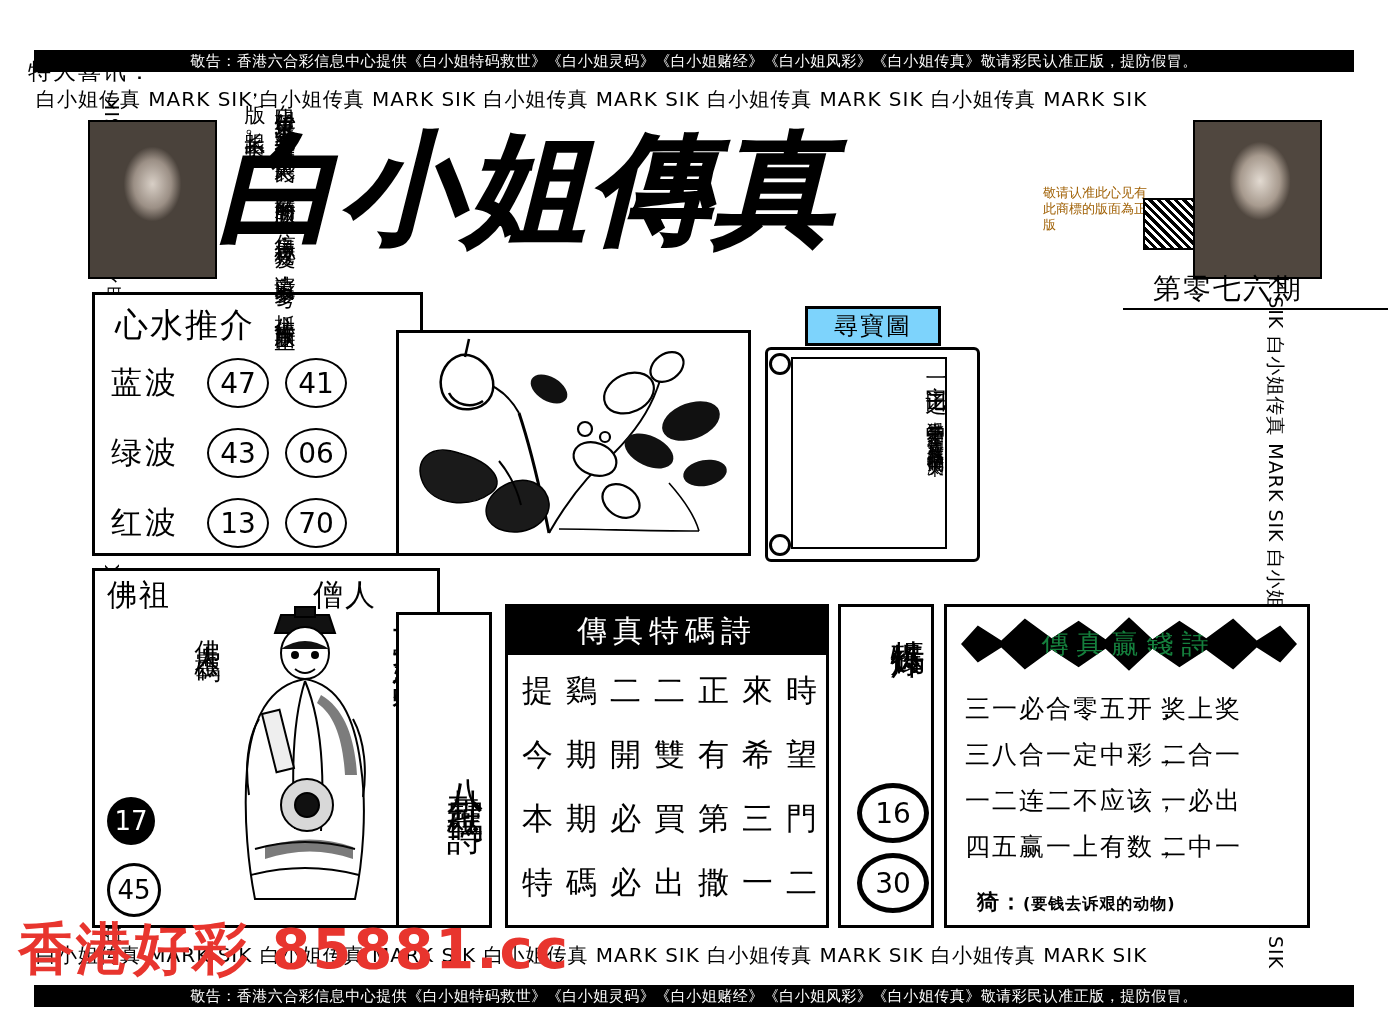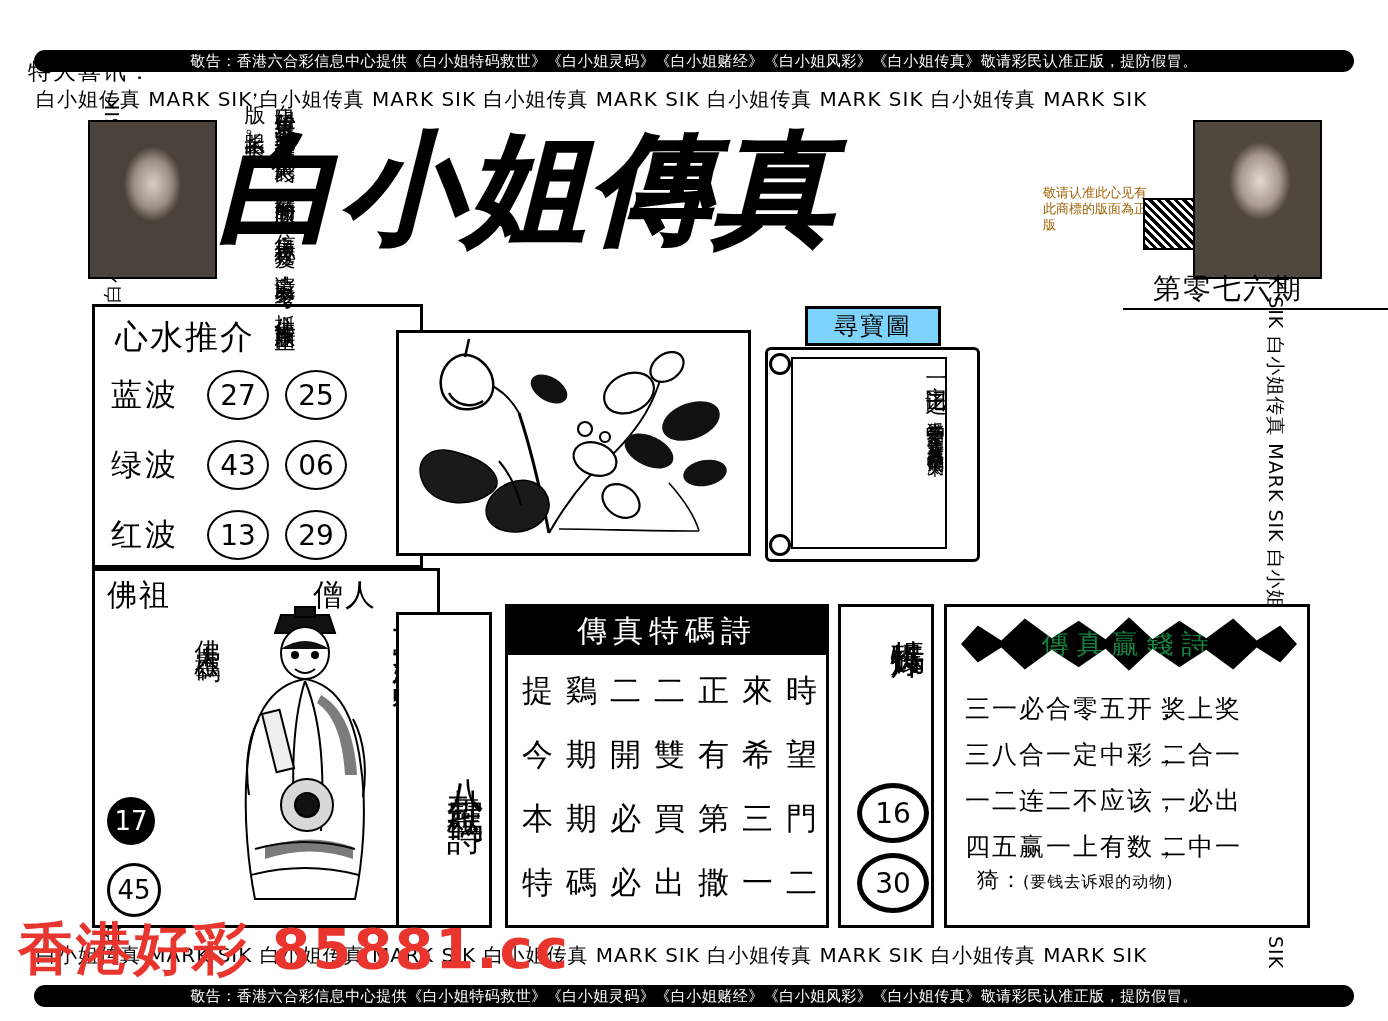--- a/index.html
+++ b/index.html
@@ -4,21 +4,20 @@
 <style>
   html,body{margin:0;padding:0;background:#fff;}
   body{width:1388px;height:1021px;position:relative;font-family:"DejaVu Sans","Liberation Sans",sans-serif;color:#000;overflow:hidden;}
   .page{position:absolute;inset:0;background:#fff;}
 
   
   .disclaimer{
     position:absolute;left:34px;width:1320px;height:22px;background:#000;color:#fff;
     font-size:15px;line-height:22px;text-align:center;letter-spacing:.5px;white-space:nowrap;
     font-family:"DejaVu Sans",sans-serif;
-    border-radius:11px;
   }
   .disclaimer.top{top:50px;}
   .disclaimer.bottom{top:985px;}
 
   
   .strip{
     position:absolute;white-space:nowrap;font-size:20px;line-height:30px;letter-spacing:1px;
     font-family:"DejaVu Sans",sans-serif;
   }
   .strip.top{left:36px;top:84px;width:1320px;}
@@ -53,21 +52,21 @@
   .stampnote{position:absolute;left:955px;top:65px;width:110px;font-size:13px;line-height:16px;color:#a16207;}
   .stampbox{position:absolute;left:1055px;top:78px;width:48px;height:48px;border:2px solid #000;
     background:repeating-linear-gradient(45deg,#000 0 3px,#fff 3px 6px);}
   .issue{position:absolute;left:1065px;top:150px;font-size:28px;letter-spacing:2px;white-space:nowrap;}
   .issue-rule{position:absolute;left:1035px;top:188px;width:268px;height:2px;background:#000;}
 
   
   .box{position:absolute;border:3px solid #000;box-sizing:border-box;background:#fff;}
 
   
-  #b-xinshui{left:92px;top:292px;width:331px;height:264px;margin-top:12px;}
+  #b-xinshui{left:92px;top:292px;width:331px;height:264px;}
   .xs-title{position:absolute;left:20px;top:8px;font-size:33px;letter-spacing:2px;white-space:nowrap;}
   .wave-row{position:absolute;left:16px;width:266px;height:52px;display:flex;align-items:center;}
   .wave-label{width:96px;font-size:31px;letter-spacing:3px;}
   .ball{width:58px;height:46px;border:2.5px solid #000;border-radius:50%;
     display:flex;align-items:center;justify-content:center;font-size:28px;margin-right:16px;
     font-family:"DejaVu Sans",sans-serif;}
 
   
   #b-flower{left:396px;top:330px;width:355px;height:226px;border-width:3px;}
   .flower-canvas{position:absolute;inset:0;overflow:hidden;}
@@ -124,21 +123,21 @@
     display:flex;align-items:center;justify-content:center;font-size:28px;}
 
   
   #b-win{left:944px;top:604px;width:366px;height:324px;}
   .starburst{position:absolute;left:14px;top:8px;width:336px;height:58px;background:#000;color:#15803d;
     display:flex;align-items:center;justify-content:center;font-size:27px;letter-spacing:8px;
     clip-path:polygon(0% 50%,5% 18%,12% 44%,19% 6%,27% 40%,35% 10%,43% 42%,50% 4%,57% 42%,65% 10%,73% 40%,81% 6%,88% 44%,95% 18%,100% 50%,95% 82%,88% 56%,81% 94%,73% 60%,65% 90%,57% 58%,50% 96%,43% 58%,35% 90%,27% 60%,19% 94%,12% 56%,5% 82%);}
   .win-line{position:absolute;left:18px;width:330px;height:42px;display:flex;align-items:center;
     font-size:25px;letter-spacing:2px;white-space:nowrap;}
   .win-line .a{width:196px;}
-  .win-foot{position:absolute;left:30px;top:258px;font-size:22px;letter-spacing:1px;white-space:nowrap;}
+  .win-foot{position:absolute;left:30px;top:280px;font-size:22px;letter-spacing:1px;white-space:nowrap;font-weight:bold;}
   .win-foot small{font-size:16px;}
 
   
   .watermark{position:absolute;left:18px;top:918px;width:830px;height:62px;
     font-family:"DejaVu Sans",sans-serif;font-weight:bold;font-size:56px;line-height:62px;
     color:#e8352e;letter-spacing:2px;white-space:nowrap;}
 </style>
 </head>
 <body>
 
@@ -159,32 +158,32 @@
     <div class="stampnote">敬请认准此心见有此商標的版面為正版</div>
     <div class="stampbox"></div>
     <div class="issue">第零七六期</div>
     <div class="issue-rule"></div>
   </div>
 
   <div class="box" id="b-xinshui">
     <div class="xs-title">心水推介</div>
     <div class="wave-row" style="top:62px">
       <div class="wave-label">蓝波</div>
-      <div class="ball">27</div>
-      <div class="ball">25</div>
+      <div class="ball">47</div>
+      <div class="ball">41</div>
     </div>
     <div class="wave-row" style="top:132px">
       <div class="wave-label">绿波</div>
       <div class="ball">43</div>
       <div class="ball">06</div>
     </div>
     <div class="wave-row" style="top:202px">
       <div class="wave-label">红波</div>
       <div class="ball">13</div>
-      <div class="ball">29</div>
+      <div class="ball">70</div>
     </div>
   </div>
 
   <div class="box" id="b-flower">
     <div class="flower-canvas">
       <svg width="349" height="220" viewBox="0 0 349 220">
         <g fill="none" stroke="#000" stroke-width="2">
           <path d="M150 200 C140 150 130 110 120 80" stroke-width="3"></path>
           <path d="M120 80 C110 62 96 52 80 48"></path>
           <path d="M150 200 C170 165 190 140 215 120"></path>

